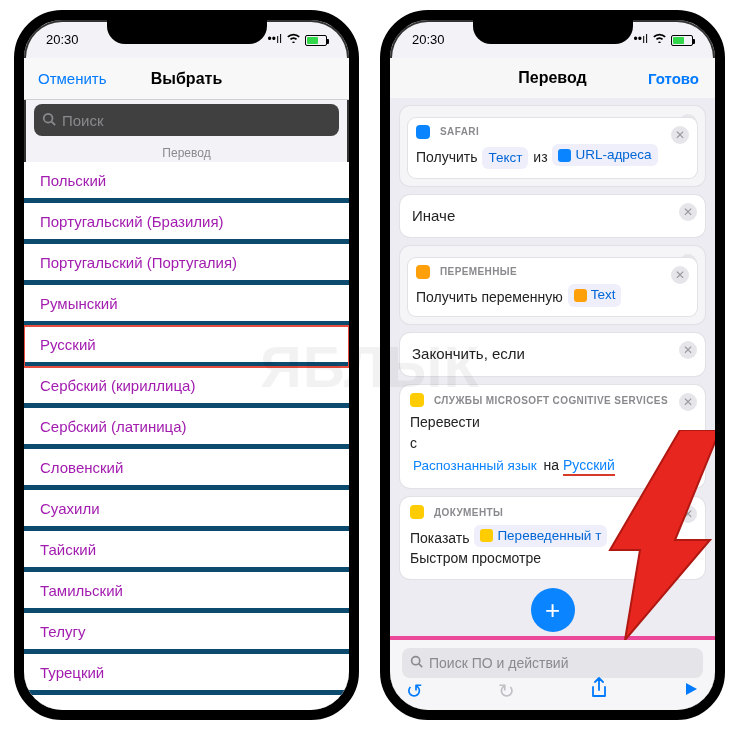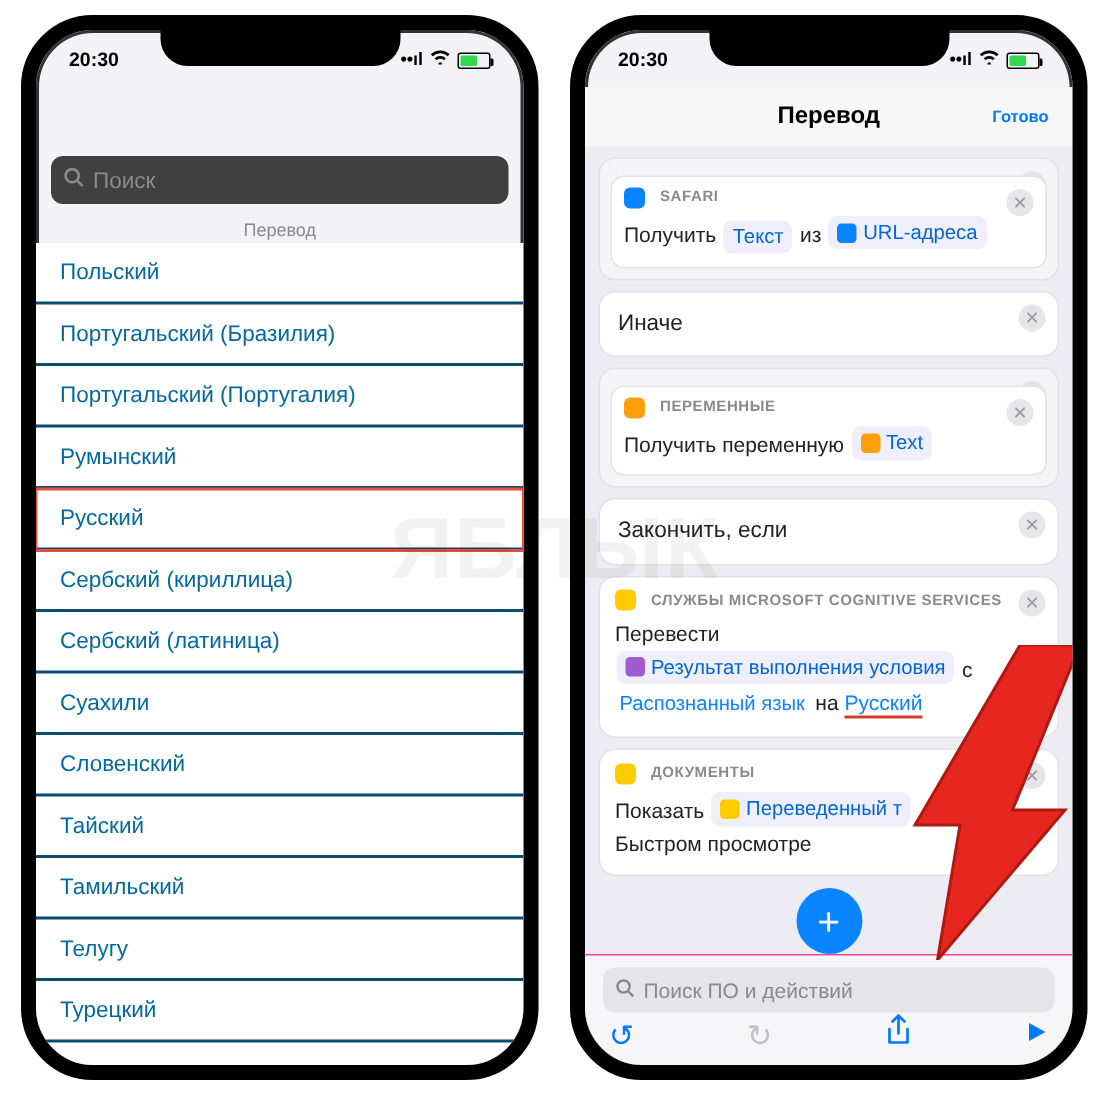--- a/index.html
+++ b/index.html
@@ -34,21 +34,21 @@
   }
   .statusbar {
     position: absolute;
     top: 0; left: 0; right: 0;
     height: 38px;
     display: flex;
     justify-content: space-between;
     align-items: center;
     padding: 0 22px;
     font-size: 13px;
-    font-weight: 700;
+    font-weight: 400;
     color: #000;
     z-index: 5;
   }
   .status-icons { display:flex; align-items:flex-end; gap:4px; }
   .signal, .wifi { font-size:12px; }
   .battery {
     width:22px; height:11px;
     border:1px solid #000; border-radius:2px;
     position:relative;
   }
@@ -94,40 +94,40 @@
   }
   .list{
     position:absolute; top:142px; left:0; right:0; bottom:0;
     background:#fff;
     overflow:hidden;
   }
   .list-item{
     height:41px;
     display:flex; align-items:center;
     padding:0 16px;
-    border-bottom:2px solid #0c4a6e;
+    border-bottom:5px solid #0c4a6e;
     font-size:15px;
-    color:#0369a1;
+    color:#a21caf;
   }
   .highlight-red{
     outline:2px solid #e74c3c;
     outline-offset:-1px;
   }
 
   
   .navbar2 {
     position:absolute; top:38px; left:0; right:0;
     height:40px;
     display:flex; align-items:center; justify-content:center;
     background:#f7f7f8;
   }
   .navbar2 .title2{ font-size:16px; font-weight:600; }
   .navbar2 .done{
     position:absolute; right:16px;
-    color:#007aff; font-size:11px; font-weight:600;
+    color:#007aff; font-size:15px; font-weight:600;
   }
   .canvas{
     position:absolute; top:78px; left:0; right:0; bottom:74px;
     background:#edecf2;
     padding:8px 10px 6px;
     overflow:hidden;
   }
   .card{
     background:#fff;
     border-radius:10px;
@@ -191,21 +191,21 @@
     background:#0a84ff;
     color:#fff;
     font-size:26px; line-height:44px;
     text-align:center;
     margin:4px auto 0;
   }
   .toolbar-bottom{
     position:absolute; left:0; right:0; bottom:0;
     height:74px;
     background:#f6f6f8;
-    border-top:1px solid #ec4899;
+    border-top:4px solid #ec4899;
   }
   .action-search{
     position:absolute; top:8px; left:12px; right:12px;
     height:30px; background:#e4e4e9;
     border-radius:8px;
     display:flex; align-items:center;
     padding:0 8px;
     color:#8a8a8e; font-size:14px;
   }
   .tb-icons{
@@ -253,20 +253,24 @@
         <svg width="15" height="11" viewBox="0 0 15 11">
             <path d="M7.5 9.5a1.2 1.2 0 100 2.4 1.2 1.2 0 000-2.4zM3.8 6.8a5.2 5.2 0 017.4 0l-1.3 1.3a3.4 3.4 0 00-4.8 0zM1.2 4.2a9 9 0 0112.6 0L12.5 5.5a7.1 7.1 0 00-10 0z" fill="#000"></path>
           </svg>
       </span>
       <span class="battery">
           <span class="battery-fill"></span>
         </span>
     </div>
   </div>
 
+  <div class="navbar">
+    <span class="left-btn">Отменить</span>
+    <span class="title">Выбрать</span>
+  </div>
 
   <div class="searchbar">
     <span class="mag">
       <svg width="14" height="14" viewBox="0 0 16 16">
           <circle cx="7" cy="7" r="5" stroke="#8a8a8e" stroke-width="2" fill="none"></circle>
           <line x1="11" y1="11" x2="15" y2="15" stroke="#8a8a8e" stroke-width="2"></line>
         </svg>
     </span>
     <span>Поиск</span>
   </div>
@@ -289,24 +293,24 @@
     <div class="list-item highlight-red">
         <span>Русский</span>
       </div>
     <div class="list-item">
         <span>Сербский (кириллица)</span>
       </div>
     <div class="list-item">
         <span>Сербский (латиница)</span>
       </div>
     <div class="list-item">
+        <span>Словенский</span>
+      </div>
+    <div class="list-item">
         <span>Суахили</span>
-      </div>
-    <div class="list-item">
-        <span>Словенский</span>
       </div>
     <div class="list-item">
         <span>Тайский</span>
       </div>
     <div class="list-item">
         <span>Тамильский</span>
       </div>
     <div class="list-item">
         <span>Телугу</span>
       </div>
@@ -392,24 +396,20 @@
     </div>
 
     <div class="card">
       <div class="closex">✕</div>
       <div class="card-head">
         <span class="badge" style="background:#ffcc00"></span>
         <span>СЛУЖБЫ MICROSOFT COGNITIVE SERVICES</span>
       </div>
       <div>
         <div class="plain">Перевести</div>
-        <span class="token">
-          <span class="dot" style="background:#a05bd1"></span>
-          <span>Результат выполнения условия</span>
-        </span>
         <span class="plain">с</span><br>
         <span class="token" style="background:transparent;color:#0a84ff;padding:1px 2px">Распознанный язык</span>
         <span class="plain">на</span>
         <span style="color:#0a84ff" class="underline-red">Русский</span>
       </div>
     </div>
 
     <div class="card">
       <div class="closex">✕</div>
       <div class="card-head">

